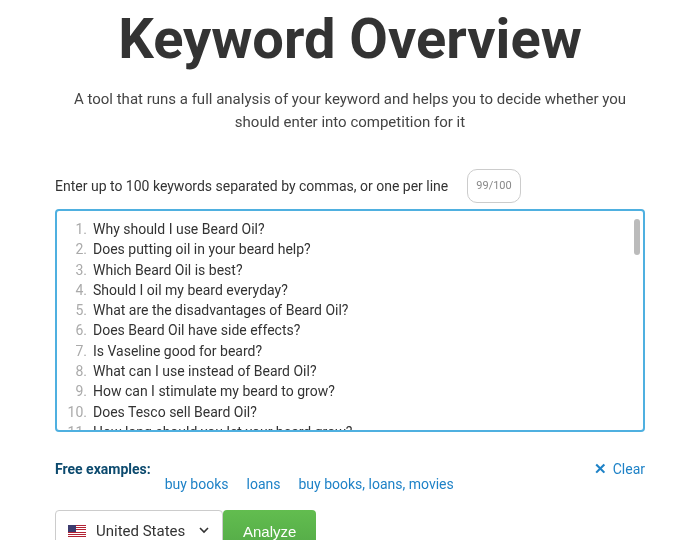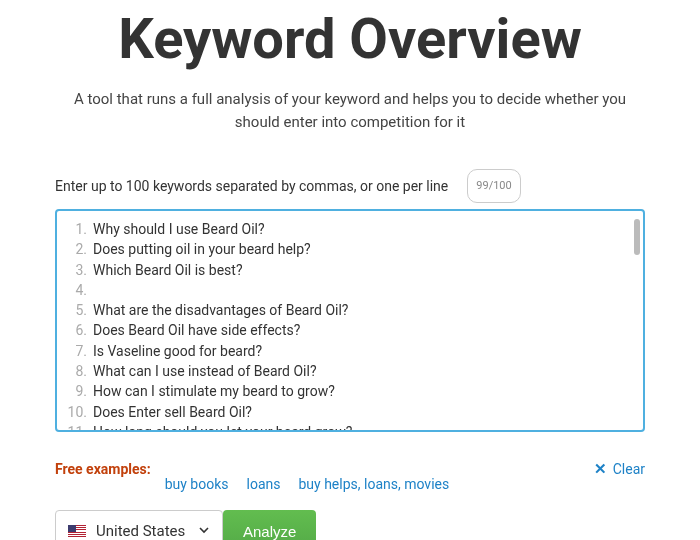--- a/index.html
+++ b/index.html
@@ -85,21 +85,21 @@
     flex-shrink: 0;
   }
   .examples-row {
     display: flex;
     align-items: center;
     margin-top: 14px;
     font-size: 14px;
   }
   .examples-label {
     font-weight: 700;
-    color: #c2410c;
+    color: #0c4a6e;
     margin-right: 14px;
   }
   .example-link {
     color: #1e82c7;
     margin-right: 18px;
     cursor: pointer;
     margin-top: 30px;
   }
   .spacer { flex: 1; }
   .clear-btn {
@@ -191,20 +191,21 @@
         <li class="kw-item">
           <span class="kw-num">2.</span>
           <span>Does putting oil in your beard help?</span>
         </li>
         <li class="kw-item">
           <span class="kw-num">3.</span>
           <span>Which Beard Oil is best?</span>
         </li>
         <li class="kw-item">
           <span class="kw-num">4.</span>
+          <span>Should I oil my beard everyday?</span>
         </li>
         <li class="kw-item">
           <span class="kw-num">5.</span>
           <span>What are the disadvantages of Beard Oil?</span>
         </li>
         <li class="kw-item">
           <span class="kw-num">6.</span>
           <span>Does Beard Oil have side effects?</span>
         </li>
         <li class="kw-item">
@@ -214,35 +215,35 @@
         <li class="kw-item">
           <span class="kw-num">8.</span>
           <span>What can I use instead of Beard Oil?</span>
         </li>
         <li class="kw-item">
           <span class="kw-num">9.</span>
           <span>How can I stimulate my beard to grow?</span>
         </li>
         <li class="kw-item">
           <span class="kw-num">10.</span>
-          <span>Does Enter sell Beard Oil?</span>
+          <span>Does Tesco sell Beard Oil?</span>
         </li>
         <li class="kw-item">
           <span class="kw-num">11.</span>
           <span>How long should you let your beard grow?</span>
         </li>
       </ol>
     <div class="scroll-indicator"></div>
   </div>
 
   <div class="examples-row">
     <span class="examples-label">Free examples:</span>
     <span class="example-link">buy books</span>
     <span class="example-link">loans</span>
-    <span class="example-link">buy helps, loans, movies</span>
+    <span class="example-link">buy books, loans, movies</span>
     <span class="spacer"></span>
     <span class="clear-btn">
       <span class="clear-x">✕</span>
       <span>Clear</span>
     </span>
   </div>
 
   <div class="actions-row">
     <div class="country-select">
       <span class="flag"></span>

